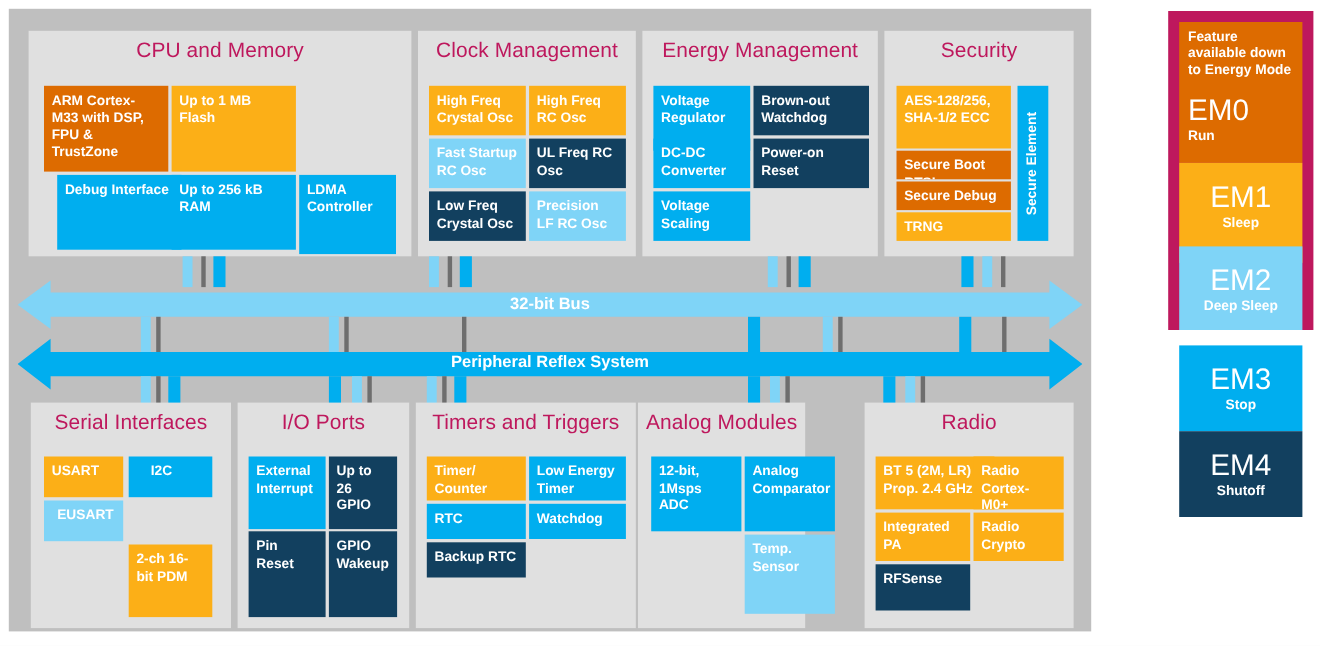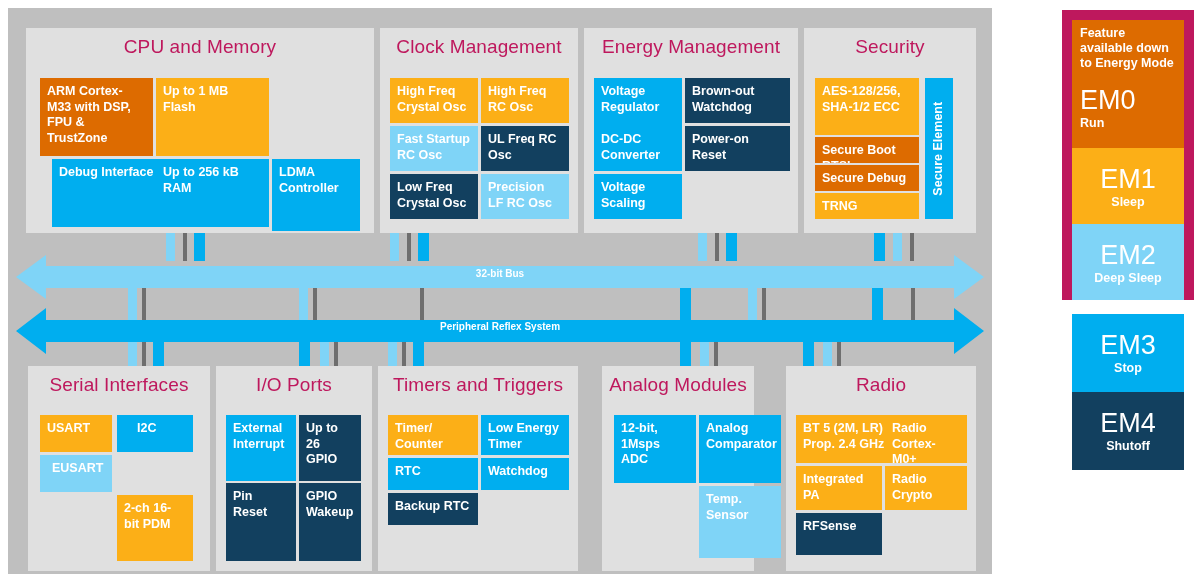--- a/index.html
+++ b/index.html
@@ -33,21 +33,21 @@
 
   
   .vtext{display:block;transform:rotate(-90deg);white-space:nowrap;
          transform-origin:center center;}
   .vwrap{display:flex;align-items:center;justify-content:center;
          height:100%;padding:0;}
 
   
   .busrow{position:absolute;}
   .bus-label{position:absolute;left:0;right:0;text-align:center;color:#fff;
-             font-size:10px;font-weight:600;}
+             font-size:15px;font-weight:600;}
 
   
   .conn{position:absolute;}
   .conn-blue{background:#00aeef;}
   .conn-lblue{background:#7fd4f7;}
   .conn-gray{background:#6e6e6e;}
 
   
   .lcell{position:absolute;left:10px;width:112px;box-sizing:border-box;
          color:#fff;padding:6px 8px 0 8px;overflow:hidden;}
@@ -183,21 +183,21 @@
 
     <div class="group" style="left:370px;top:358px;width:200px;height:205px;">
       <div class="group-title">Timers and Triggers</div>
       <div class="blk c-orange" style="left:10px;top:49px;width:90px;height:40px;">Timer/ Counter</div>
       <div class="blk c-blue" style="left:103px;top:49px;width:88px;height:40px;">Low Energy Timer</div>
       <div class="blk c-blue" style="left:10px;top:92px;width:90px;height:32px;">RTC</div>
       <div class="blk c-blue" style="left:103px;top:92px;width:88px;height:32px;">Watchdog</div>
       <div class="blk c-navy" style="left:10px;top:127px;width:90px;height:32px;">Backup RTC</div>
     </div>
 
-    <div class="group" style="left:594px;top:358px;width:152px;height:205px;">
+    <div class="group" style="left:572px;top:358px;width:152px;height:205px;">
       <div class="group-title">Analog Modules</div>
       <div class="blk c-blue" style="left:12px;top:49px;width:82px;height:68px;">12-bit, 1Msps ADC</div>
       <div class="blk c-blue" style="left:97px;top:49px;width:82px;height:68px;">Analog Comparator</div>
       <div class="blk c-lblue" style="left:97px;top:120px;width:82px;height:72px;">Temp. Sensor</div>
     </div>
 
     <div class="group" style="left:778px;top:358px;width:190px;height:205px;">
       <div class="group-title">Radio</div>
       <div class="blk c-orange" style="left:10px;top:49px;width:108px;height:48px;">BT 5 (2M, LR) Prop. 2.4 GHz</div>
       <div class="blk c-orange" style="left:99px;top:49px;width:82px;height:48px;">Radio Cortex-M0+</div>

